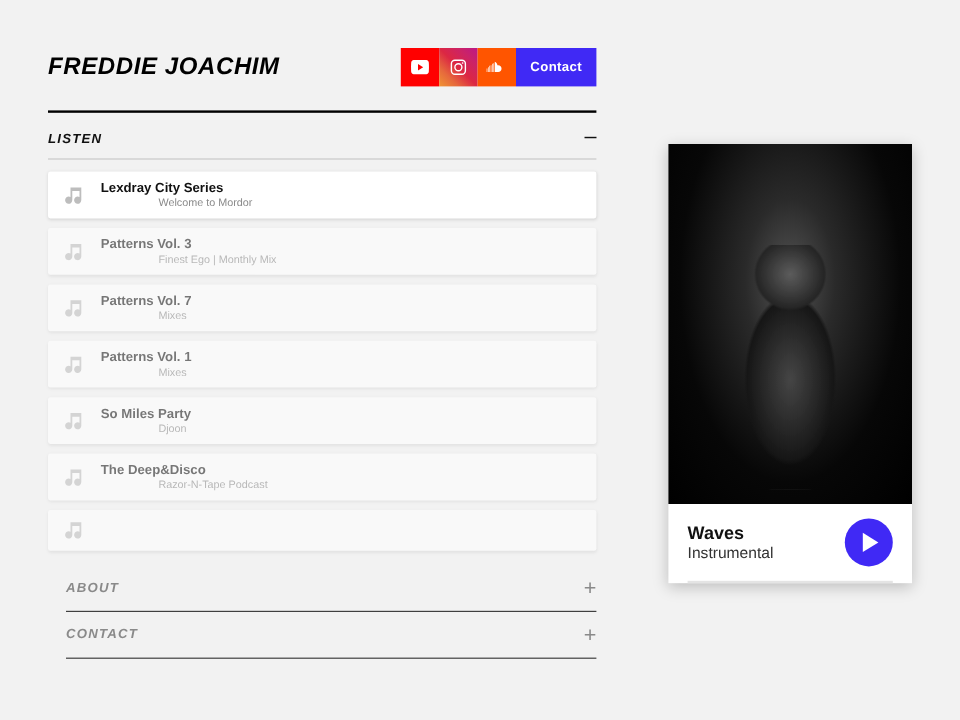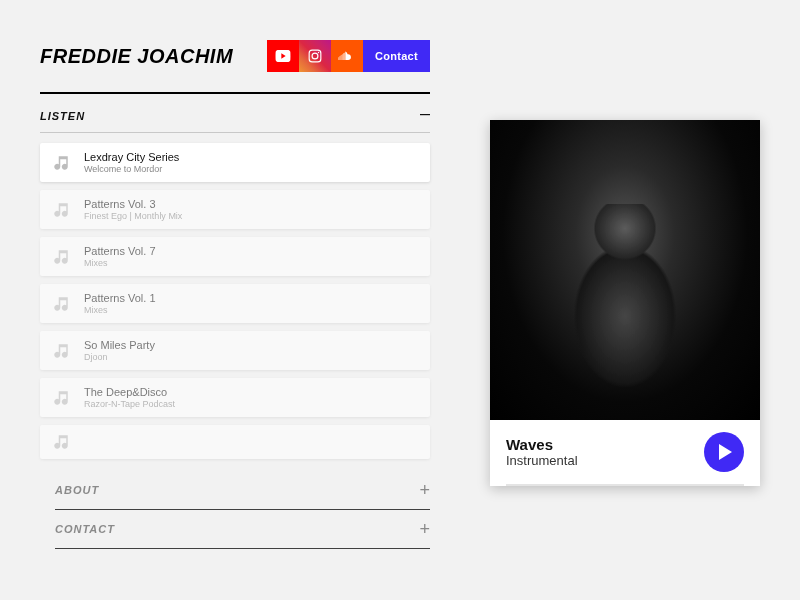--- a/index.html
+++ b/index.html
@@ -94,25 +94,25 @@
   padding: 8px 12px;
   display: flex;
   align-items: center;
   gap: 14px;
   box-shadow: 0 1px 3px rgba(0,0,0,0.12);
   cursor: pointer;
 }
 .track-item.faded { opacity: 0.55; }
 .note-icon { width: 18px; height: 18px; flex-shrink: 0; }
 .track-text { display: flex; flex-direction: column; gap: 1px; }
-.track-title { font-size: 11px; font-weight: 400; color: #111; }
-.track-sub { font-size: 9px; color: #8a8a8a; }
+.track-title { font-size: 11px; font-weight: 700; color: #111; }
+.track-sub { font-size: 9px; color: #8a8a8a; margin-left: 48px; }
 
 .right {
-  width: 270px;
+  width: 203px;
   padding-top: 80px;
 }
 .player-card {
   background: #fff;
   box-shadow: 0 3px 12px rgba(0,0,0,0.22);
 }
 .player-img {
   width: 100%;
   height: 300px;
   background: radial-gradient(ellipse at 50% 38%, #555 0%, #2a2a2a 26%, #070707 64%, #000 100%);

